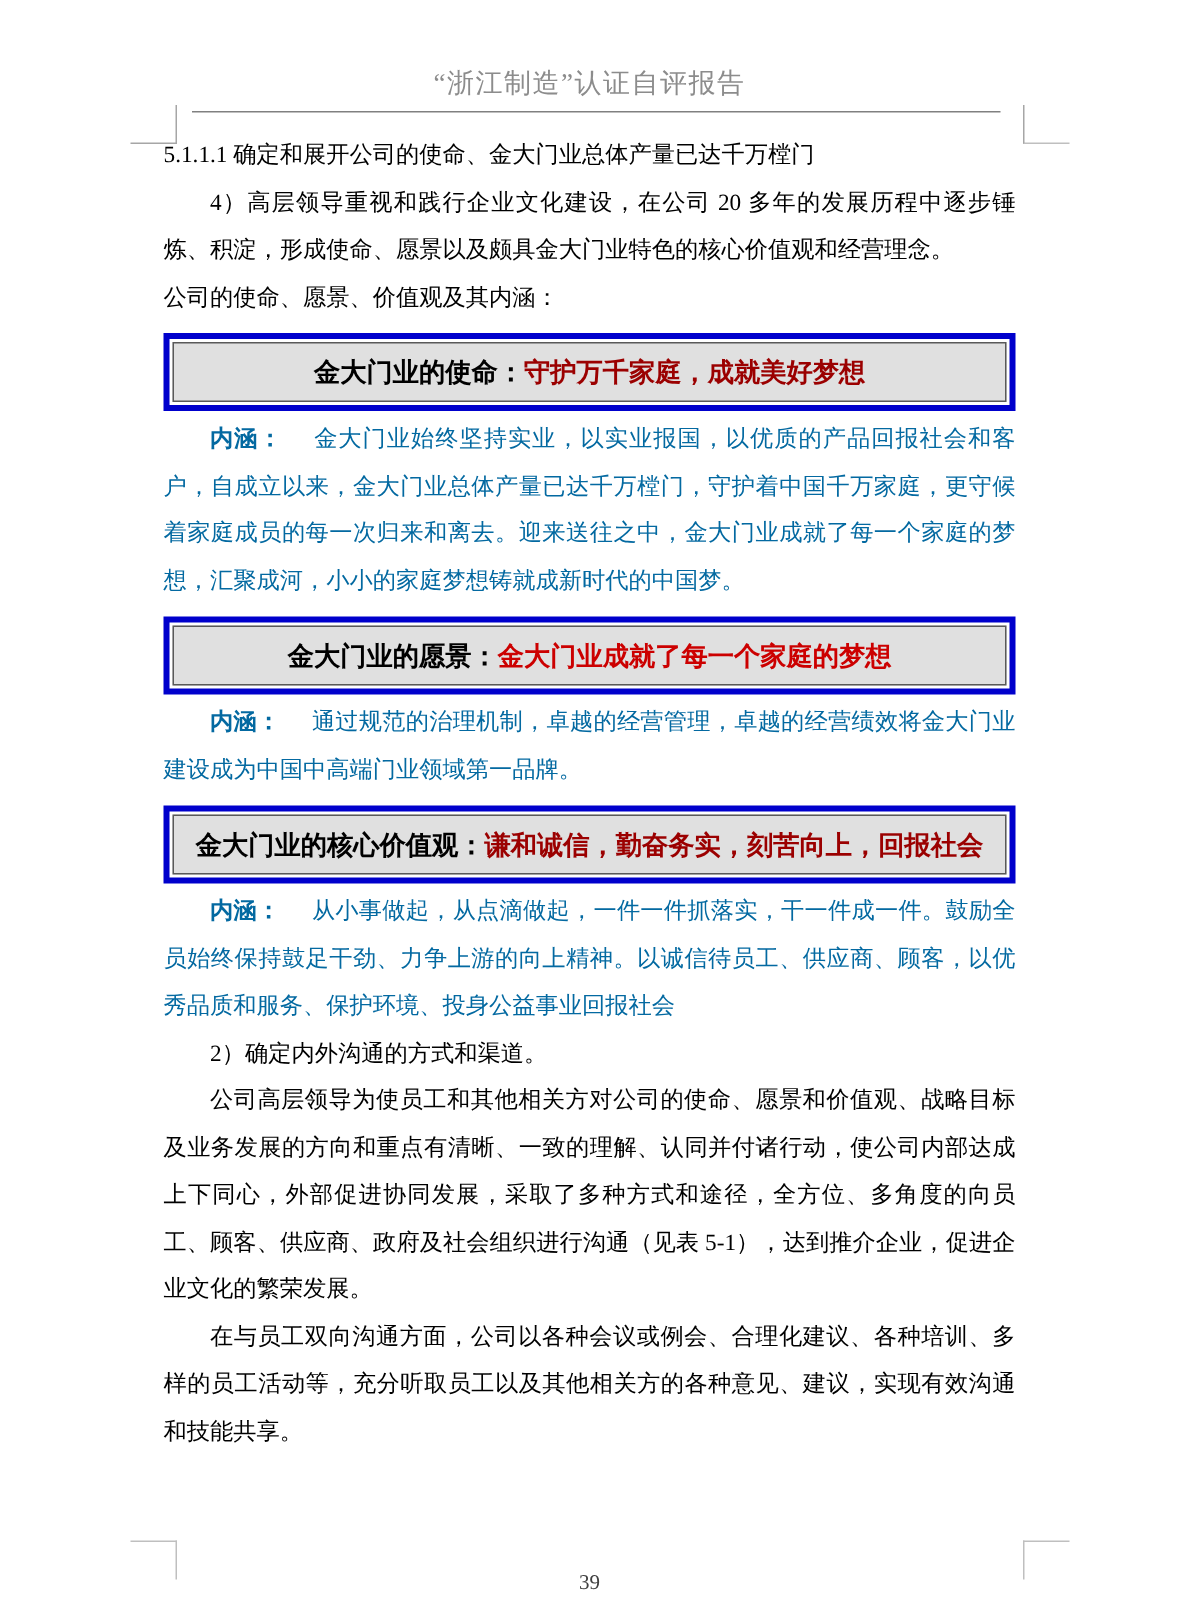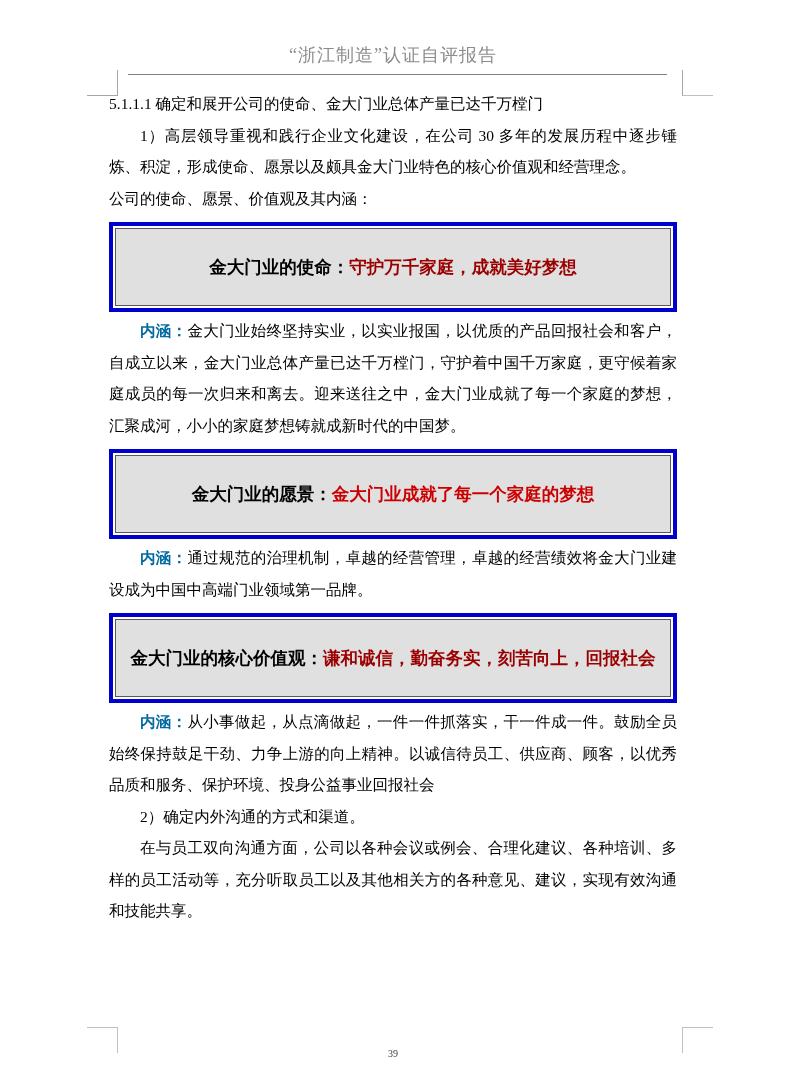--- a/index.html
+++ b/index.html
@@ -46,56 +46,56 @@
   .sbox {
     border: 4px solid #0000cc;
     background: #ffffff;
     padding: 2px;
     margin: 8px 0 3px 0;
   }
   .sbox-inner {
     border: 1px solid #595959;
     background: #e0e0e0;
     text-align: center;
-    padding: 26px 4px;
+    padding: 7px 4px;
     font-weight: bold;
     font-size: 17.5px;
     line-height: 24px;
     text-indent: 0;
   }
   .sbox-label { color: #000000; }
   .conn-label { font-weight: bold; color: #0369a1; }
-  .red-text { color: #000000; }
+  .red-text { color: #0369a1; margin-left: 21px; }
   .page-number {
     position: absolute;
     top: 1048px; left: 0;
     width: 100%;
     text-align: center;
-    font-size: 10px;
+    font-size: 14px;
     color: #404040;
   }
 </style>
 </head>
 <body>
 
 <div class="page">
 
   <div class="header-title">“浙江制造”认证自评报告</div>
   <div class="header-rule"></div>
 
   <div class="crop crop-tl"></div>
   <div class="crop crop-tr"></div>
   <div class="crop crop-bl"></div>
   <div class="crop crop-br"></div>
 
   <div class="doc-body">
 
     <p class="para">5.1.1.1 确定和展开公司的使命、金大门业总体产量已达千万樘门</p>
 
-    <p class="para indent">1）高层领导重视和践行企业文化建设，在公司 30 多年的发展历程中逐步锤炼、积淀，形成使命、愿景以及颇具金大门业特色的核心价值观和经营理念。</p>
+    <p class="para indent">4）高层领导重视和践行企业文化建设，在公司 20 多年的发展历程中逐步锤炼、积淀，形成使命、愿景以及颇具金大门业特色的核心价值观和经营理念。</p>
 
     <p class="para">公司的使命、愿景、价值观及其内涵：</p>
 
     <div class="sbox">
       <div class="sbox-inner"><span class="sbox-label">金大门业的使命：</span><span style="color:#9b0000">守护万千家庭，成就美好梦想</span></div>
     </div>
 
     <p class="para indent"><span class="conn-label">内涵：</span><span class="red-text">金大门业始终坚持实业，以实业报国，以优质的产品回报社会和客户，自成立以来，金大门业总体产量已达千万樘门，守护着中国千万家庭，更守候着家庭成员的每一次归来和离去。迎来送往之中，金大门业成就了每一个家庭的梦想，汇聚成河，小小的家庭梦想铸就成新时代的中国梦。</span></p>
 
     <div class="sbox">
@@ -105,20 +105,21 @@
     <p class="para indent"><span class="conn-label">内涵：</span><span class="red-text">通过规范的治理机制，卓越的经营管理，卓越的经营绩效将金大门业建设成为中国中高端门业领域第一品牌。</span></p>
 
     <div class="sbox">
       <div class="sbox-inner"><span class="sbox-label">金大门业的核心价值观：</span><span style="color:#9b0000">谦和诚信，勤奋务实，刻苦向上，回报社会</span></div>
     </div>
 
     <p class="para indent"><span class="conn-label">内涵：</span><span class="red-text">从小事做起，从点滴做起，一件一件抓落实，干一件成一件。鼓励全员始终保持鼓足干劲、力争上游的向上精神。以诚信待员工、供应商、顾客，以优秀品质和服务、保护环境、投身公益事业回报社会</span></p>
 
     <p class="para indent">2）确定内外沟通的方式和渠道。</p>
 
+    <p class="para indent">公司高层领导为使员工和其他相关方对公司的使命、愿景和价值观、战略目标及业务发展的方向和重点有清晰、一致的理解、认同并付诸行动，使公司内部达成上下同心，外部促进协同发展，采取了多种方式和途径，全方位、多角度的向员工、顾客、供应商、政府及社会组织进行沟通（见表 5-1），达到推介企业，促进企业文化的繁荣发展。</p>
 
     <p class="para indent">在与员工双向沟通方面，公司以各种会议或例会、合理化建议、各种培训、多样的员工活动等，充分听取员工以及其他相关方的各种意见、建议，实现有效沟通和技能共享。</p>
 
   </div>
 
   <div class="page-number">39</div>
 
 </div>
 
 </body></html>

